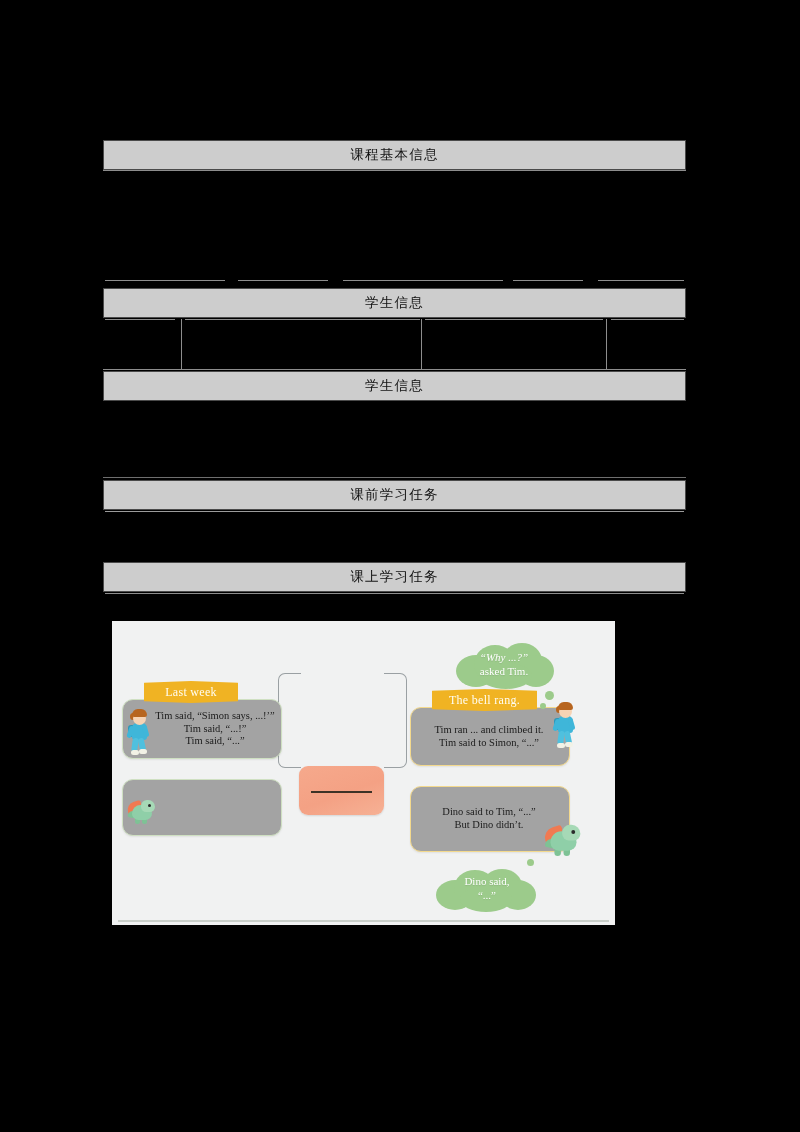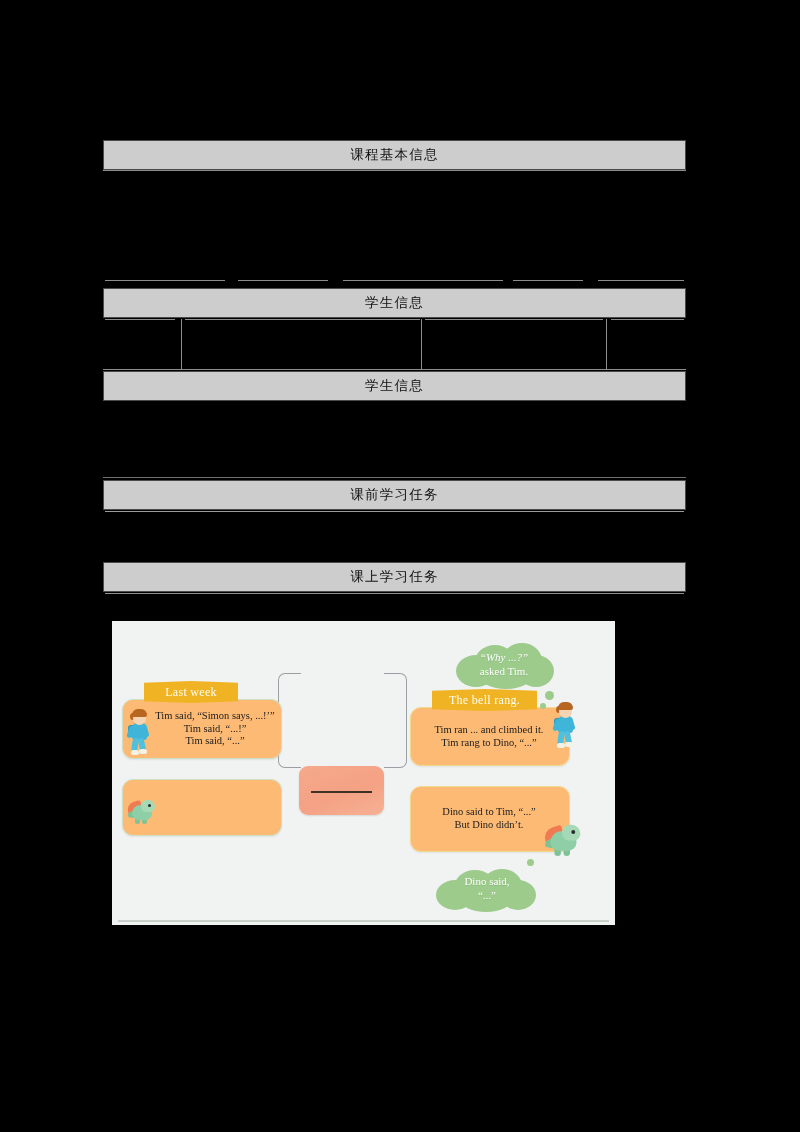--- a/index.html
+++ b/index.html
@@ -113,21 +113,21 @@
     left: 12px;
     top: 50%;
     width: 61px;
     height: 2px;
     background: #3d3226;
   }
 
   
   .node-box {
     position: absolute;
-    background: #fdba74;
+    background: #a3a3a3;
     border-radius: 11px;
     box-sizing: border-box;
     display: flex;
     align-items: center;
     box-shadow: 0 1px 2px rgba(0,0,0,0.07);
   }
   .node-box.green-border { border: 1.4px solid #cfe0c2; }
   .node-box.gold-border  { border: 1.4px solid #f3d98d; }
 
   .node-text {
@@ -339,21 +339,21 @@
     <div class="cloud-dot" style="left:433px; top:70px;  width:9px;  height:9px;"></div>
     <div class="cloud-dot" style="left:428px; top:82px;  width:6px;  height:6px;"></div>
 
     <div class="ribbon" style="left:320px; top:68px; width:105px;">
       <span>The bell rang.</span>
     </div>
 
     <div class="node-box gold-border" style="left:298px; top:86px; width:160px; height:59px;">
       <div class="node-text" style="padding-right:6px;">
         <span class="line wrapme">Tim ran ... and climbed it.</span>
-        <span class="line">Tim rang to Dino, “...”</span>
+        <span class="line">Tim said to Simon, “...”</span>
       </div>
     </div>
     <div class="character boy" style="left:440px; top:80px; width:27px; height:48px;">
       <span class="ch-part bag"></span>
       <span class="ch-part armL"></span>
       <span class="ch-part hair2"></span>
       <span class="ch-part body"></span>
       <span class="ch-part legL"></span>
       <span class="ch-part legR"></span>
       <span class="ch-part shoeL"></span>

